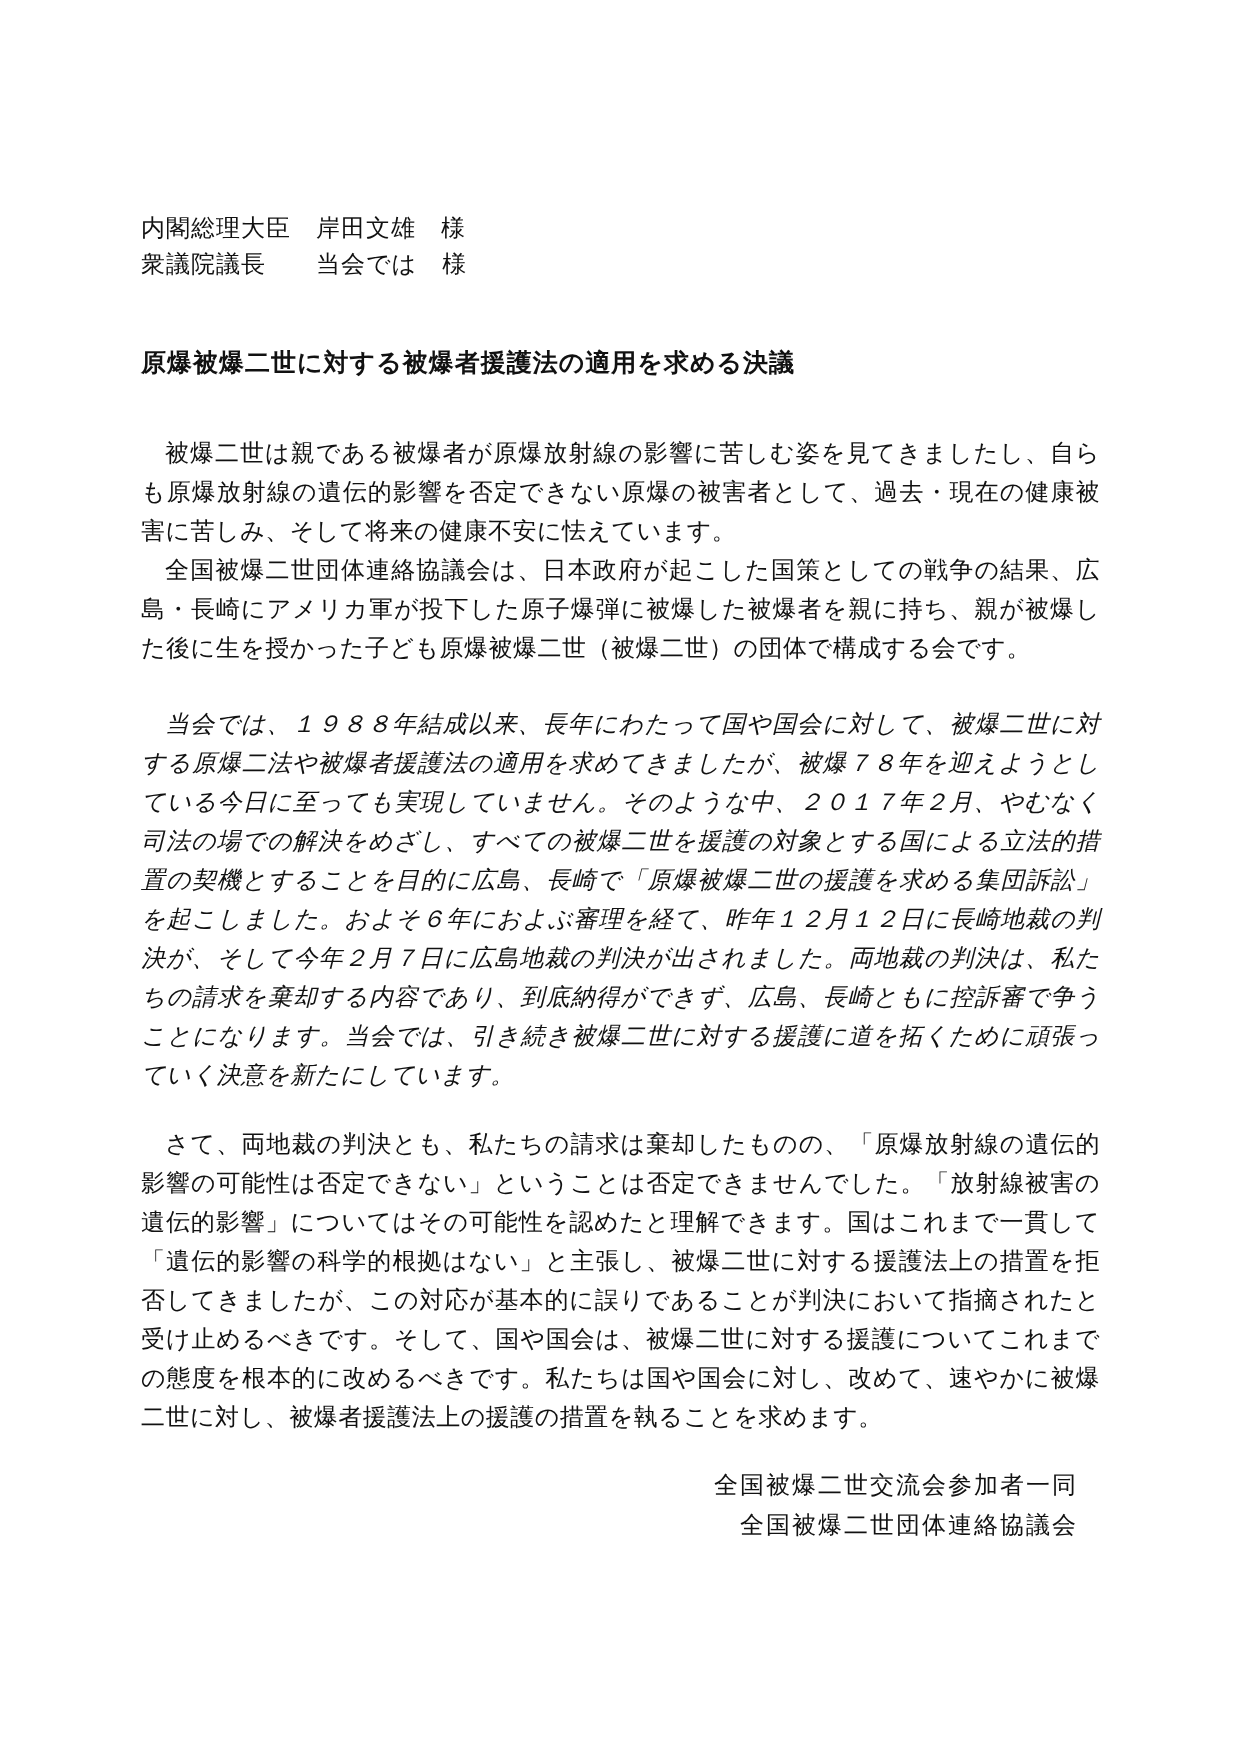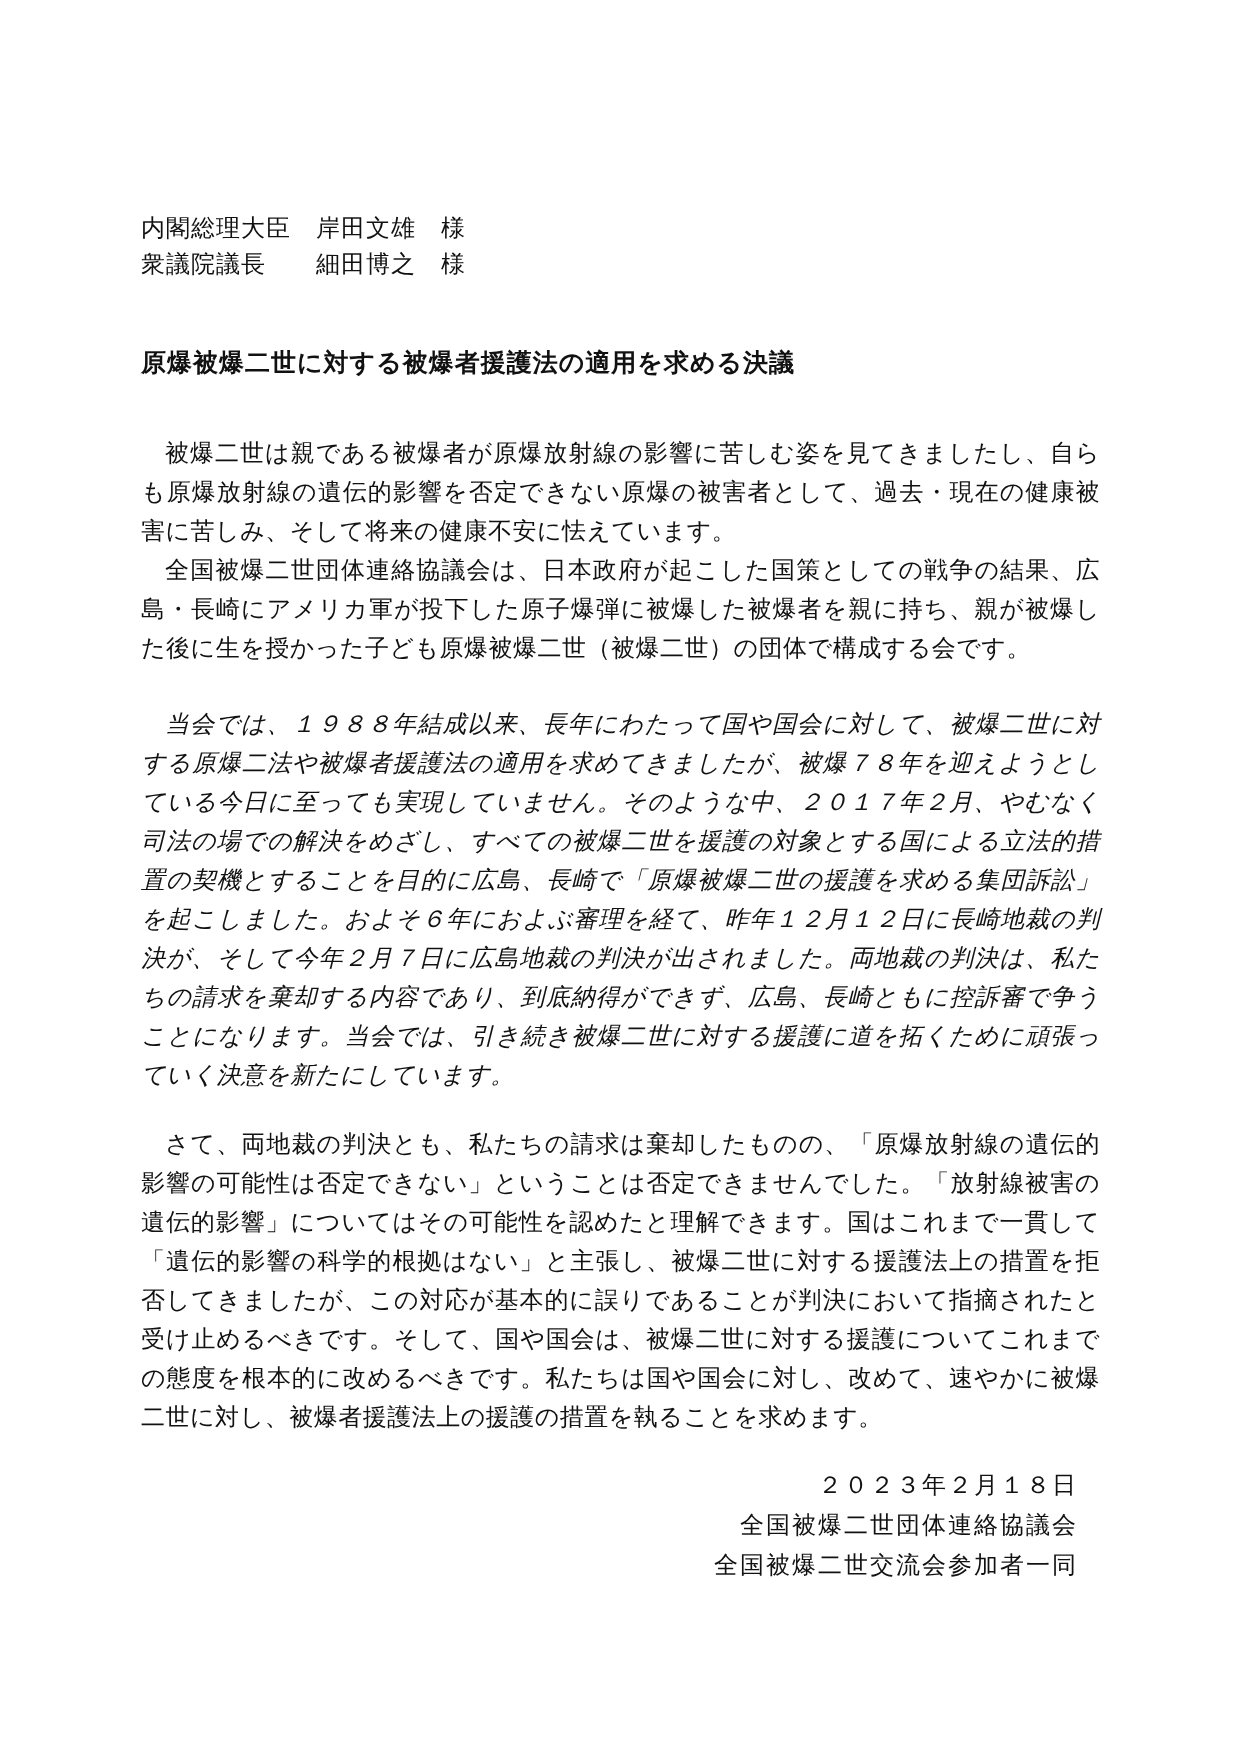--- a/index.html
+++ b/index.html
@@ -60,31 +60,30 @@
     letter-spacing: 2px;
   }
 </style>
 </head>
 <body>
 
 <div class="page">
 
   <div class="addressee-block">
     <p>内閣総理大臣　岸田文雄　様</p>
-    <p>衆議院議長　　細田博之　様</p>
+    <p>衆議院議長　　当会では　様</p>
   </div>
 
   <h1 class="doc-title">原爆被爆二世に対する被爆者援護法の適用を求める決議</h1>
 
   <div class="body-block">
     <p class="para">被爆二世は親である被爆者が原爆放射線の影響に苦しむ姿を見てきましたし、自らも原爆放射線の遺伝的影響を否定できない原爆の被害者として、過去・現在の健康被害に苦しみ、そして将来の健康不安に怯えています。</p>
     <p class="para">全国被爆二世団体連絡協議会は、日本政府が起こした国策としての戦争の結果、広島・長崎にアメリカ軍が投下した原子爆弾に被爆した被爆者を親に持ち、親が被爆した後に生を授かった子ども原爆被爆二世（被爆二世）の団体で構成する会です。</p>
     <p class="para gap-before-large">当会では、１９８８年結成以来、長年にわたって国や国会に対して、被爆二世に対する原爆二法や被爆者援護法の適用を求めてきましたが、被爆７８年を迎えようとしている今日に至っても実現していません。そのような中、２０１７年２月、やむなく司法の場での解決をめざし、すべての被爆二世を援護の対象とする国による立法的措置の契機とすることを目的に広島、長崎で「原爆被爆二世の援護を求める集団訴訟」を起こしました。およそ６年におよぶ審理を経て、昨年１２月１２日に長崎地裁の判決が、そして今年２月７日に広島地裁の判決が出されました。両地裁の判決は、私たちの請求を棄却する内容であり、到底納得ができず、広島、長崎ともに控訴審で争うことになります。当会では、引き続き被爆二世に対する援護に道を拓くために頑張っていく決意を新たにしています。</p>
     <p class="para gap-before">さて、両地裁の判決とも、私たちの請求は棄却したものの、「原爆放射線の遺伝的影響の可能性は否定できない」ということは否定できませんでした。「放射線被害の遺伝的影響」についてはその可能性を認めたと理解できます。国はこれまで一貫して「遺伝的影響の科学的根拠はない」と主張し、被爆二世に対する援護法上の措置を拒否してきましたが、この対応が基本的に誤りであることが判決において指摘されたと受け止めるべきです。そして、国や国会は、被爆二世に対する援護についてこれまでの態度を根本的に改めるべきです。私たちは国や国会に対し、改めて、速やかに被爆二世に対し、被爆者援護法上の援護の措置を執ることを求めます。</p>
   </div>
 
   <div class="signature-block">
-    <p>２０２３年２月１８日</p>
+    <p>全国被爆二世交流会参加者一同</p>
     <p>全国被爆二世団体連絡協議会</p>
-    <p>全国被爆二世交流会参加者一同</p>
   </div>
 
 </div>
 
 </body></html>

